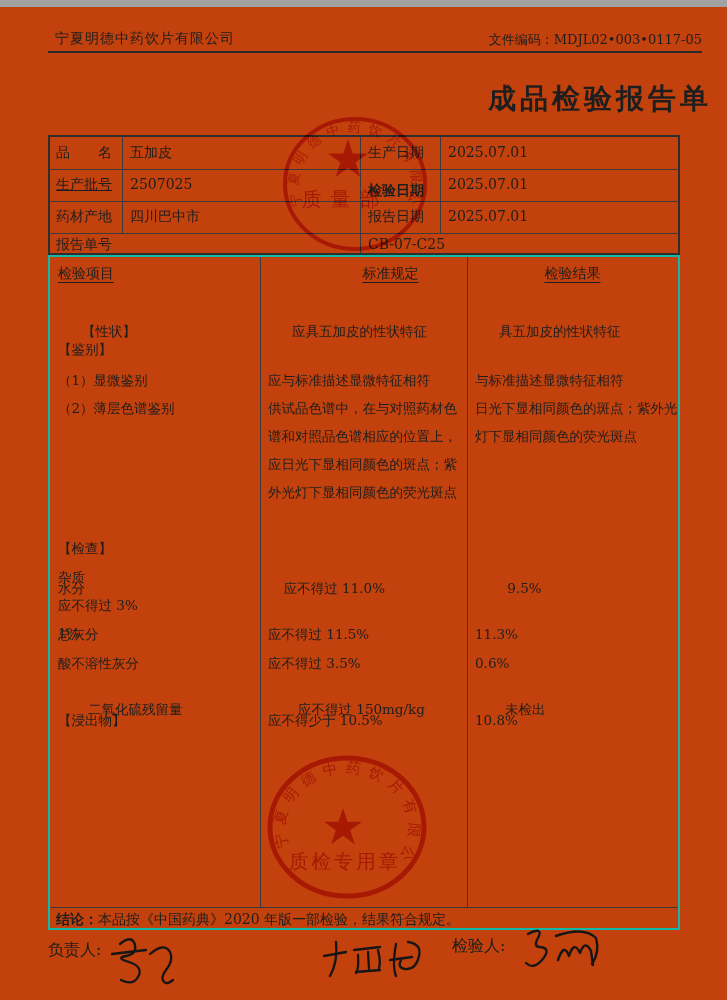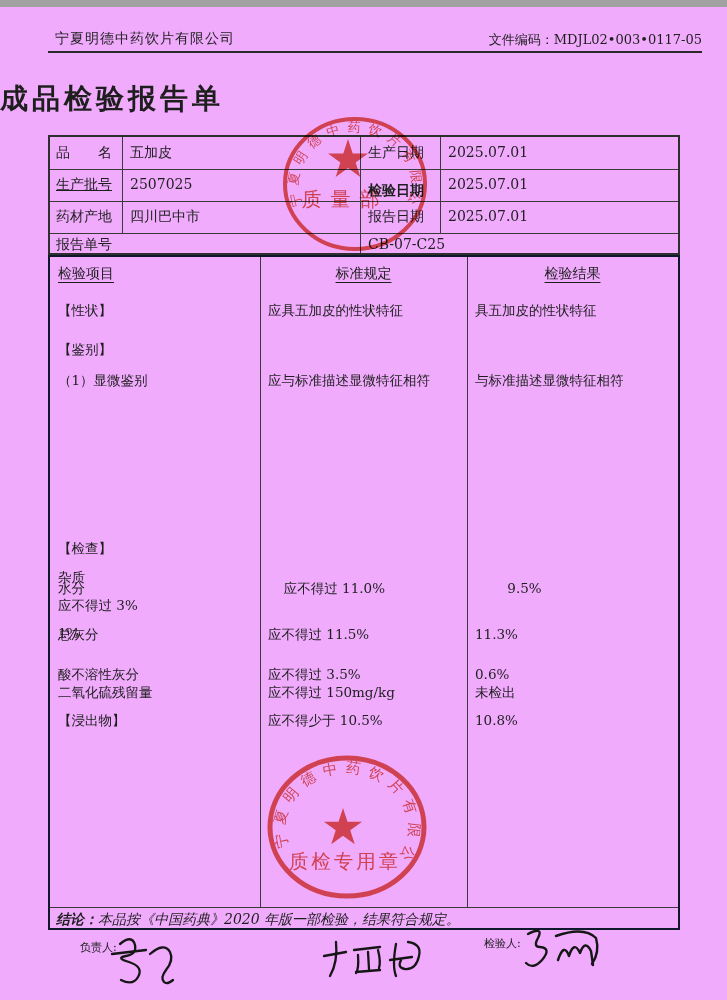--- a/index.html
+++ b/index.html
@@ -1,44 +1,44 @@
 <!DOCTYPE html>
 <html><head>
 <meta charset="utf-8">
 <style>
   html,body{margin:0;padding:0;background:#e8e8e8;}
   .page{
-    position:relative;width:727px;height:1000px;background:#f0abfc;
+    position:relative;width:727px;height:1000px;background:#c2410c;
     font-family:"DejaVu Serif","Liberation Serif",serif;
     color:#1e1e1e;overflow:hidden;margin:0 auto;
   }
   .abs{position:absolute;}
   .top-strip{left:0;top:0;width:727px;height:7px;background:#a2a2a2;}
   .hdr-company{left:55px;top:30px;font-size:14px;letter-spacing:1px;}
   .hdr-code{right:25px;top:31px;font-size:13px;}
   .hdr-rule{left:48px;top:51px;width:654px;height:2px;background:#2a2a2a;}
-  .doc-title{left:0;top:80px;width:712px;text-align:left;font-size:28px;font-weight:bold;letter-spacing:4px;}
+  .doc-title{left:0;top:80px;width:712px;text-align:right;font-size:28px;font-weight:bold;letter-spacing:4px;}
 
   
   .info-table{left:48px;top:135px;width:632px;height:120px;border:2px solid #2e2e2e;box-sizing:border-box;}
   .line{background:#3a3a3a;}
   .cell-text{position:absolute;font-size:14px;white-space:nowrap;}
 
   
-  .main-table{left:48px;top:255px;width:632px;height:675px;border:2px solid #0f172a;box-sizing:border-box;}
+  .main-table{left:48px;top:255px;width:632px;height:675px;border:2px solid #14b8a6;box-sizing:border-box;}
   .col-head{position:absolute;top:8px;font-size:14px;text-decoration:underline;text-underline-offset:4px;}
   .trow{position:absolute;left:0;width:628px;display:flex;font-size:13.5px;line-height:28px;}
   .trow .c1{width:210px;padding-left:8px;box-sizing:border-box;}
   .trow .c2{width:207px;padding-left:8px;padding-right:2px;box-sizing:border-box;}
   .trow .c3{width:211px;padding-left:8px;box-sizing:border-box;}
   .concl{position:absolute;left:0;top:650px;width:628px;height:25px;font-size:14px;
-         display:flex;align-items:center;padding-left:6px;box-sizing:border-box;white-space:nowrap;font-style:italic;}
+         display:flex;align-items:center;padding-left:6px;box-sizing:border-box;white-space:nowrap;}
   .concl b{font-weight:bold;}
 
-  .sig-label{font-size:11px;margin-left:32px;}
+  .sig-label{font-size:16px;}
   .stamp{mix-blend-mode:multiply;opacity:0.88;}
   svg text{font-family:"DejaVu Serif","Liberation Serif",serif;}
 </style>
 </head>
 <body>
 
 <div class="page">
 
   <div class="abs top-strip"></div>
 
@@ -75,64 +75,69 @@
     <div class="cell-text" style="left:6px;top:99px;">报告单号</div>
     <div class="cell-text" style="left:318px;top:99px;">CB-07-C25</div>
   </div>
 
   <div class="abs main-table">
     <div class="abs line" style="left:210px;top:0;width:1px;height:650px;"></div>
     <div class="abs line" style="left:417px;top:0;width:1px;height:650px;"></div>
     <div class="abs line" style="left:0;top:650px;width:628px;height:1px;"></div>
 
     <div class="col-head" style="left:8px;">检验项目</div>
-    <div class="col-head" style="left:210px;width:207px;text-align:center;">标准规定</div>
+    <div class="col-head" style="left:210px;width:207px;text-align:center;padding-left:27px;">标准规定</div>
     <div class="col-head" style="left:417px;width:211px;text-align:center;">检验结果</div>
 
-    <div class="trow" style="top:39px;">
+    <div class="trow" style="top:60px;padding-left:24px;">
       <div class="c1">【性状】</div>
       <div class="c2">应具五加皮的性状特征</div>
       <div class="c3">具五加皮的性状特征</div>
     </div>
     <div class="trow" style="top:78px;">
       <div class="c1">【鉴别】</div>
       <div class="c2"></div>
       <div class="c3"></div>
     </div>
     <div class="trow" style="top:109px;">
       <div class="c1">（1）显微鉴别</div>
       <div class="c2">应与标准描述显微特征相符</div>
       <div class="c3">与标准描述显微特征相符</div>
     </div>
+    <div class="trow" style="top:137px;">
+      <div class="c1">（2）薄层色谱鉴别</div>
+      <div class="c2">供试品色谱中，在与对照药材色谱和对照品色谱相应的位置上，应日光下显相同颜色的斑点；紫外光灯下显相同颜色的荧光斑点</div>
+      <div class="c3">日光下显相同颜色的斑点；紫外光灯下显相同颜色的荧光斑点</div>
+    </div>
     <div class="trow" style="top:277px;">
       <div class="c1">【检查】</div>
       <div class="c2"></div>
       <div class="c3"></div>
     </div>
     <div class="trow" style="top:306px;flex-direction:column;">
       <div class="c1">杂质</div>
       <div class="c2">应不得过 3%</div>
       <div class="c3">1%</div>
     </div>
     <div class="trow" style="top:317px;gap:48px;">
       <div class="c1">水分</div>
       <div class="c2">应不得过 11.0%</div>
       <div class="c3">9.5%</div>
     </div>
     <div class="trow" style="top:363px;">
       <div class="c1">总灰分</div>
       <div class="c2">应不得过 11.5%</div>
       <div class="c3">11.3%</div>
     </div>
-    <div class="trow" style="top:403px;">
+    <div class="trow" style="top:392px;">
       <div class="c1">酸不溶性灰分</div>
       <div class="c2">应不得过 3.5%</div>
       <div class="c3">0.6%</div>
     </div>
-    <div class="trow" style="top:421px;">
+    <div class="trow" style="top:438px;padding-left:30px;">
       <div class="c1">二氧化硫残留量</div>
       <div class="c2">应不得过 150mg/kg</div>
       <div class="c3">未检出</div>
     </div>
     <div class="trow" style="top:449px;">
       <div class="c1">【浸出物】</div>
       <div class="c2">应不得少于 10.5%</div>
       <div class="c3">10.8%</div>
     </div>
 

